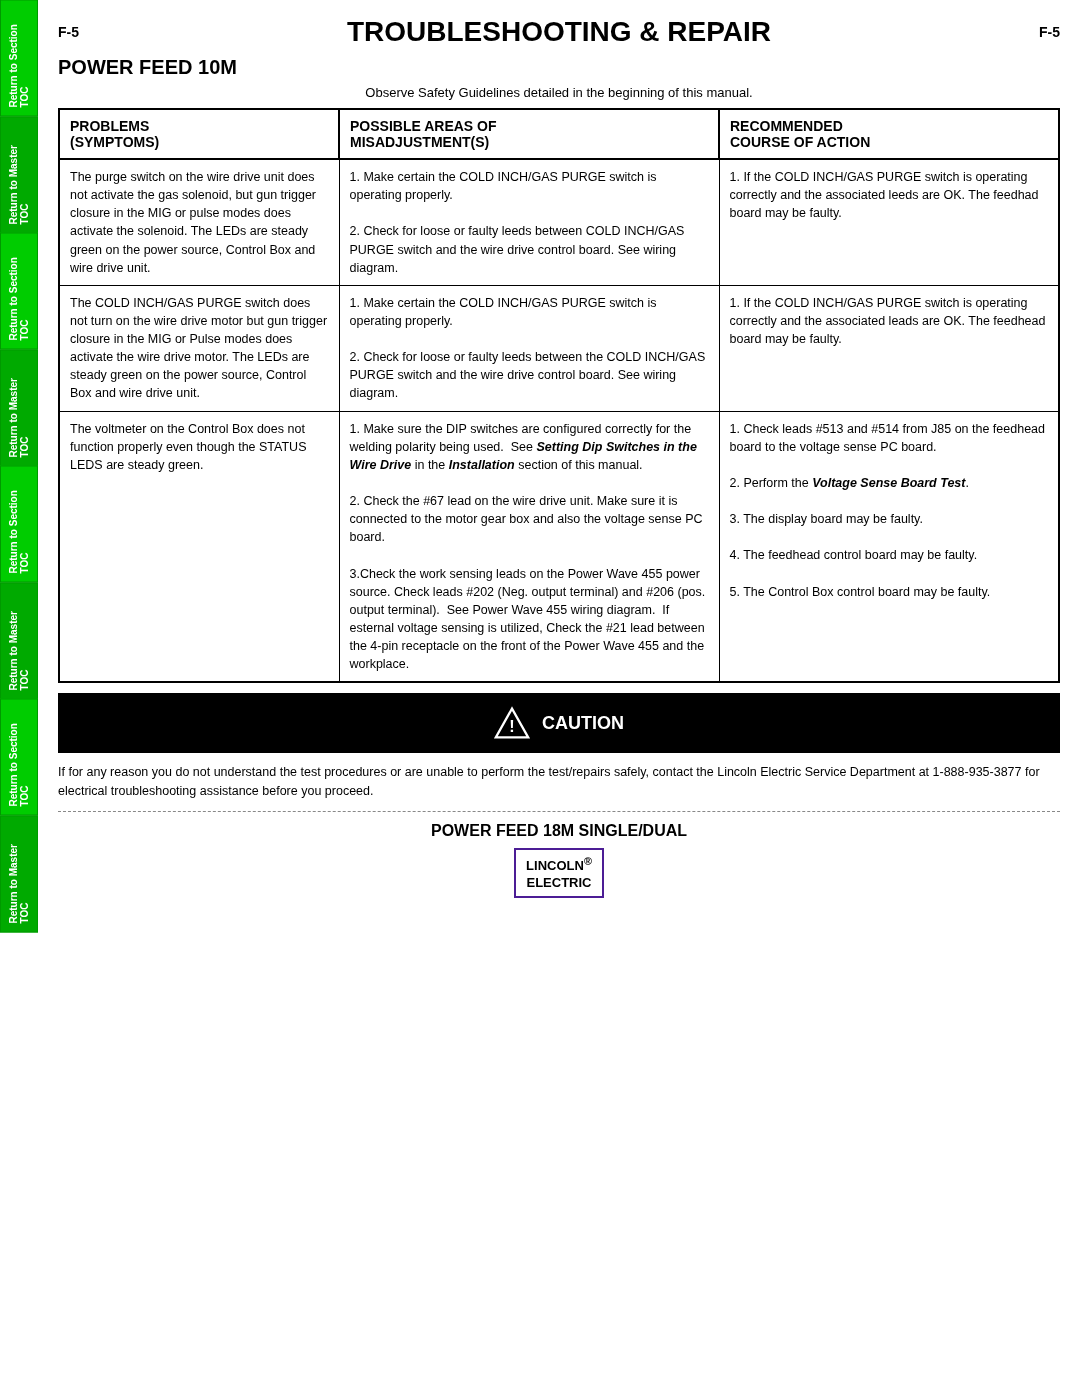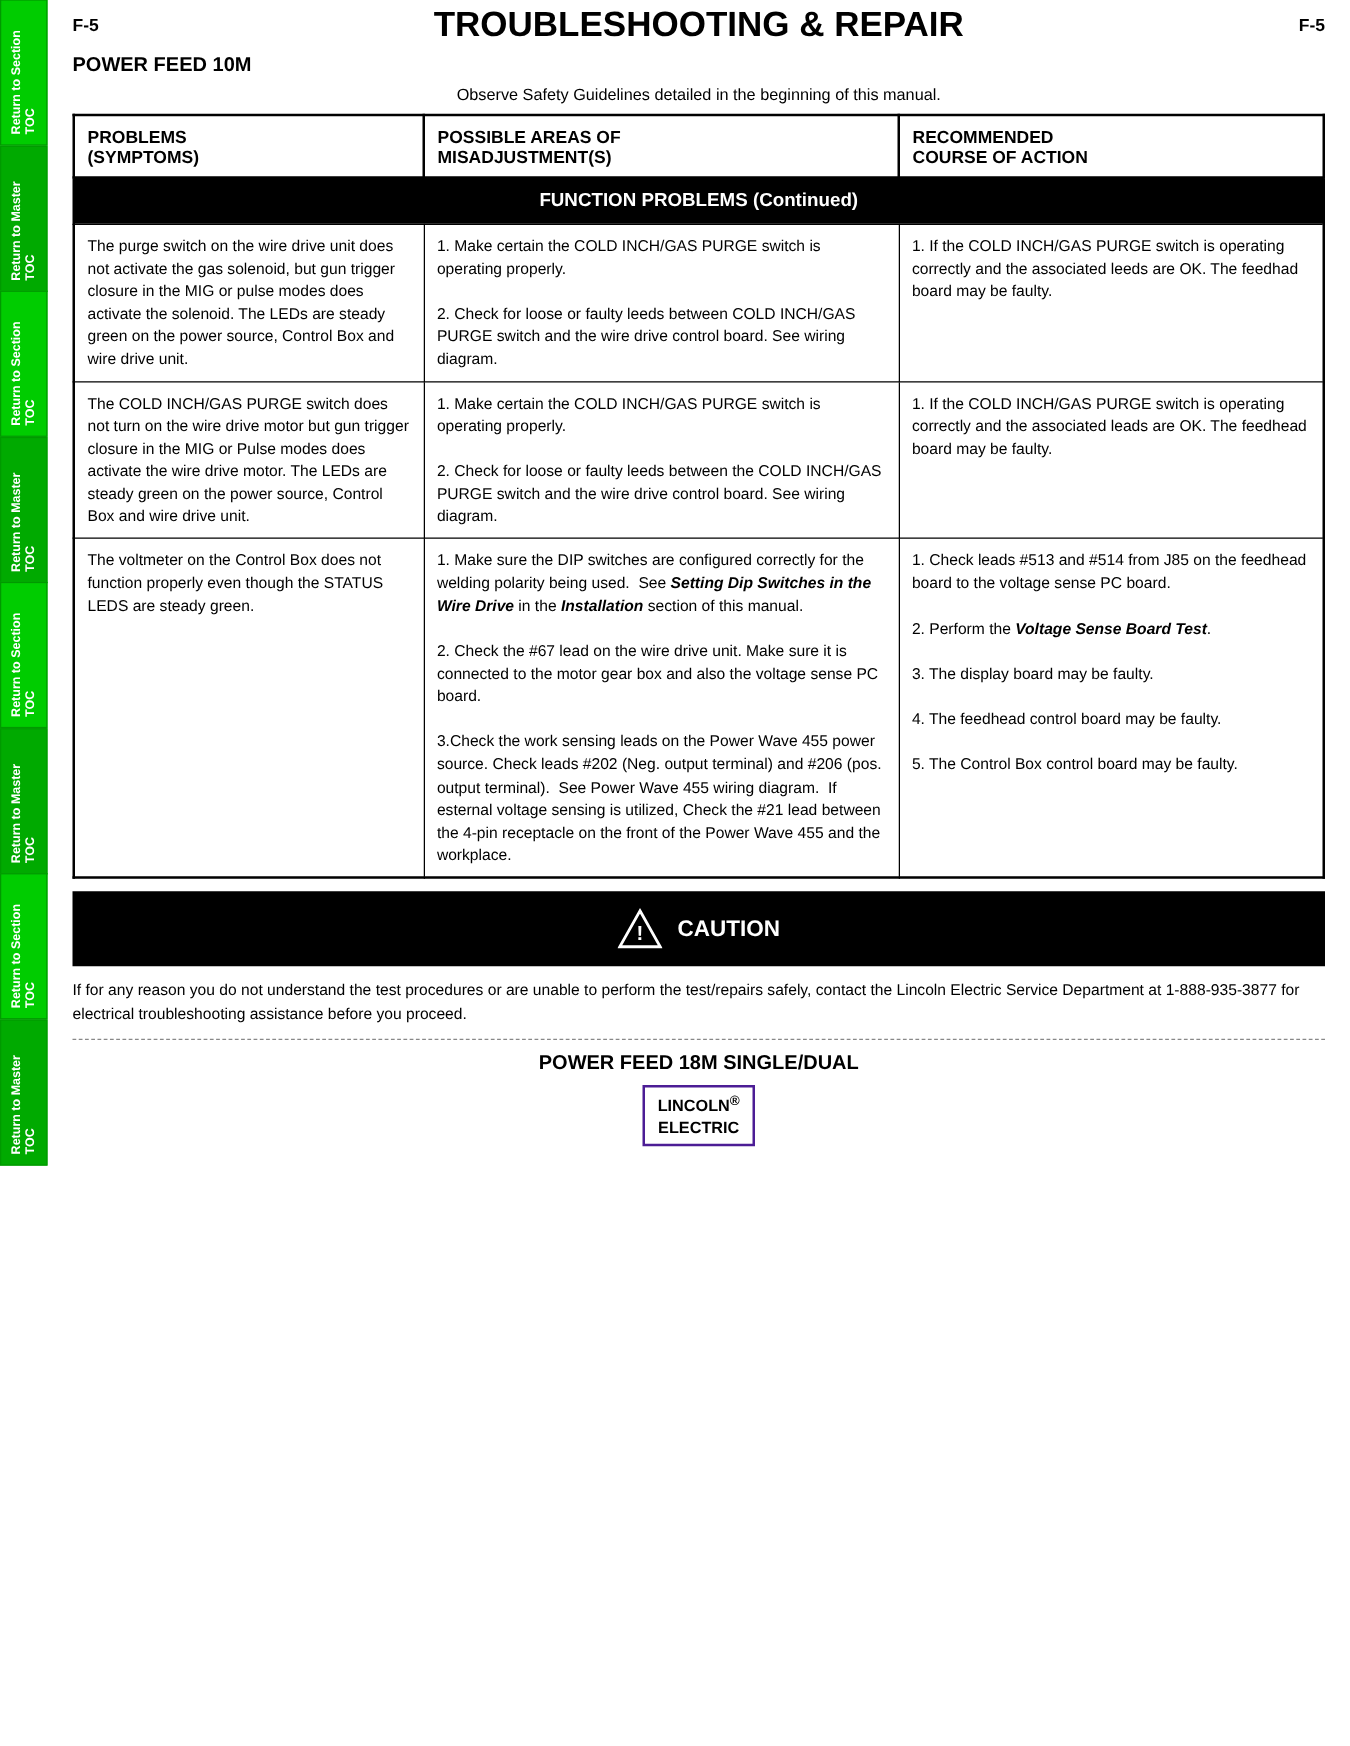--- a/index.html
+++ b/index.html
@@ -39,21 +39,21 @@
       justify-content: center;
       border: 1px solid #009900;
       text-decoration: none;
     }
     .sidebar-tab.section { background: #00cc00; }
     .sidebar-tab.master { background: #00aa00; }
 
     
     .main-content {
       margin-left: 38px;
-      padding: 4px 20px 20px 20px;
+      padding: 16px 20px 20px 20px;
     }
 
     
     .page-header {
       display: flex;
       justify-content: space-between;
       align-items: center;
       margin-bottom: 8px;
     }
     .page-code {
@@ -62,21 +62,21 @@
     }
     .page-title {
       font-size: 28px;
       font-weight: bold;
       text-align: center;
       flex: 1;
     }
 
     
     .section-heading {
-      font-size: 16px;
+      font-size: 20px;
       font-weight: bold;
       margin-bottom: 6px;
     }
 
     
     .safety-note {
       text-align: center;
       font-size: 13px;
       margin-bottom: 8px;
     }
@@ -231,23 +231,20 @@
         <th class="col-misadjust">
           <span class="bold">POSSIBLE AREAS OF<br>MISADJUSTMENT(S)</span>
         </th>
         <th class="col-action">
           <span class="bold">RECOMMENDED<br>COURSE OF ACTION</span>
         </th>
       </tr>
     </thead>
     <tbody>
 
-      <tr class="function-header">
-        <td colspan="3">FUNCTION PROBLEMS (Continued)</td>
-      </tr>
 
       <tr>
         <td class="col-problems">
           The purge switch on the wire drive unit does not activate the gas solenoid, but gun trigger closure in the MIG or pulse modes does activate the solenoid. The LEDs are steady green on the power source, Control Box and wire drive unit.
         </td>
         <td class="col-misadjust">
           1. Make certain the COLD INCH/GAS PURGE switch is operating properly.<br><br>
           2. Check for loose or faulty leeds between COLD INCH/GAS PURGE switch and the wire drive control board. See wiring diagram.
         </td>
         <td class="col-action">

